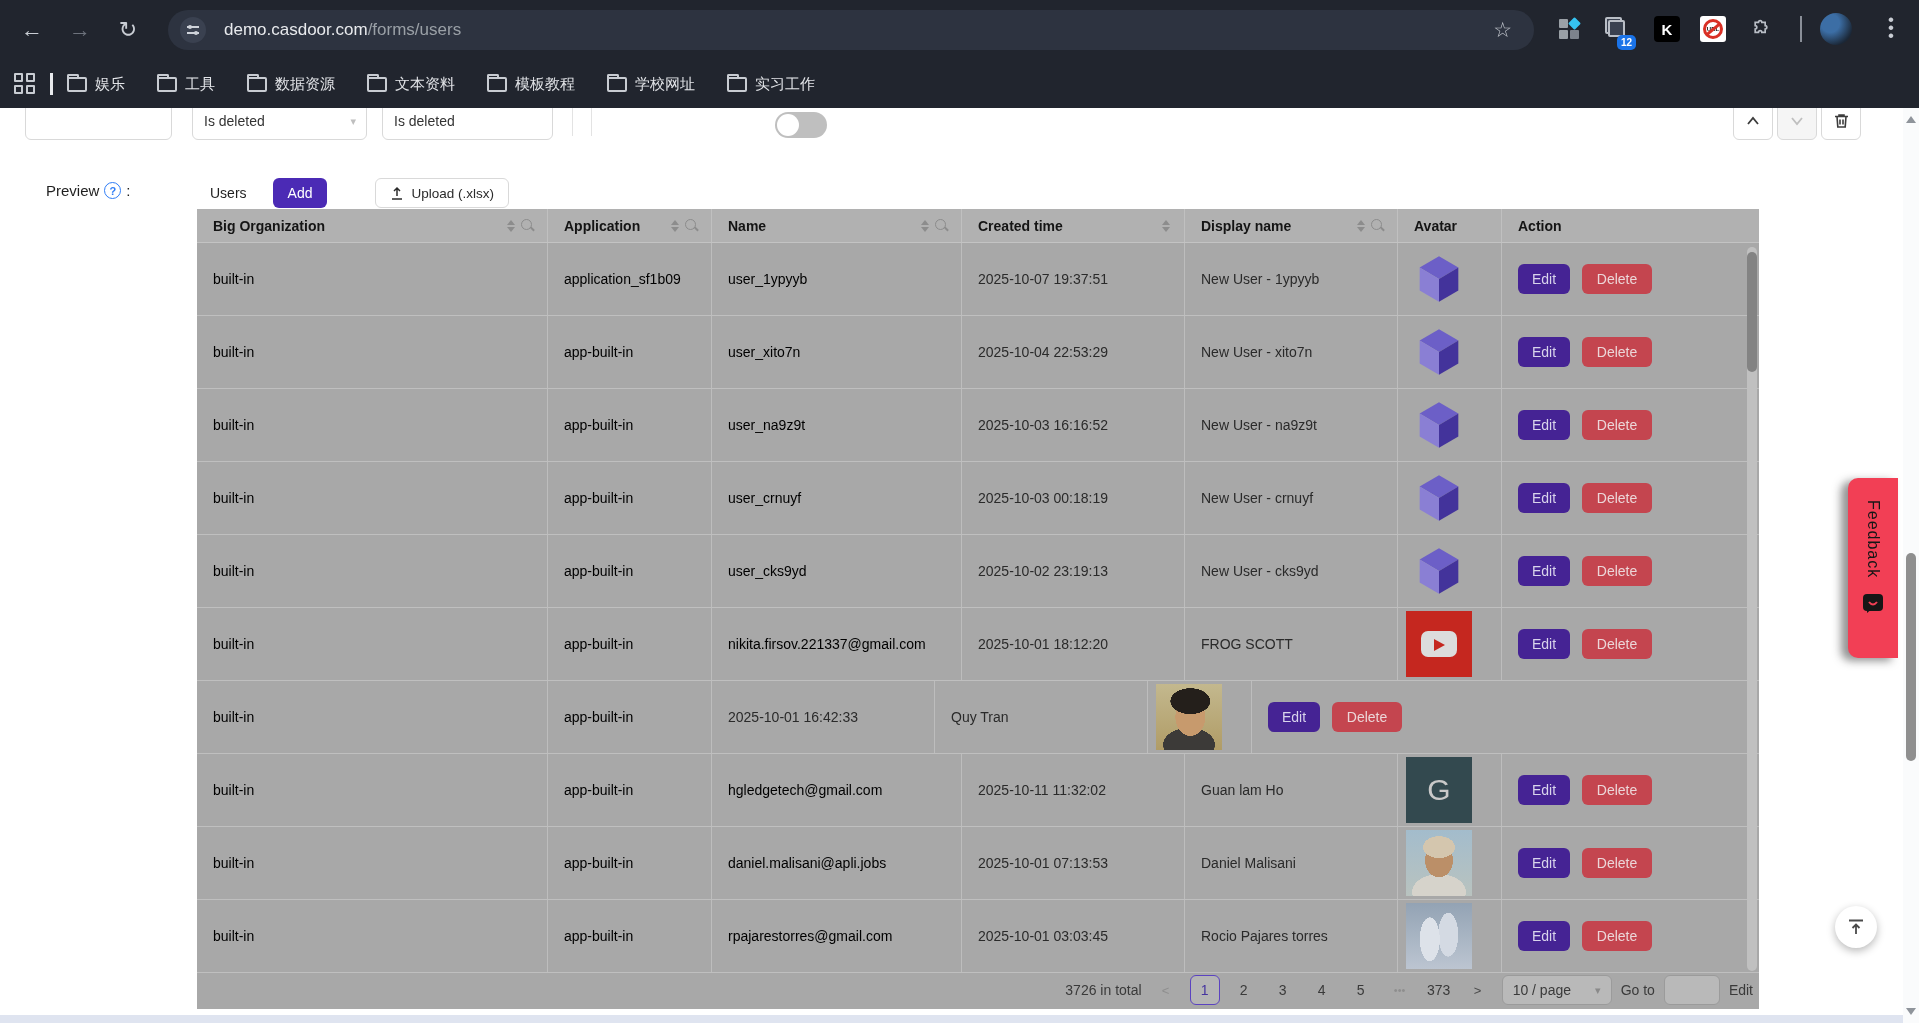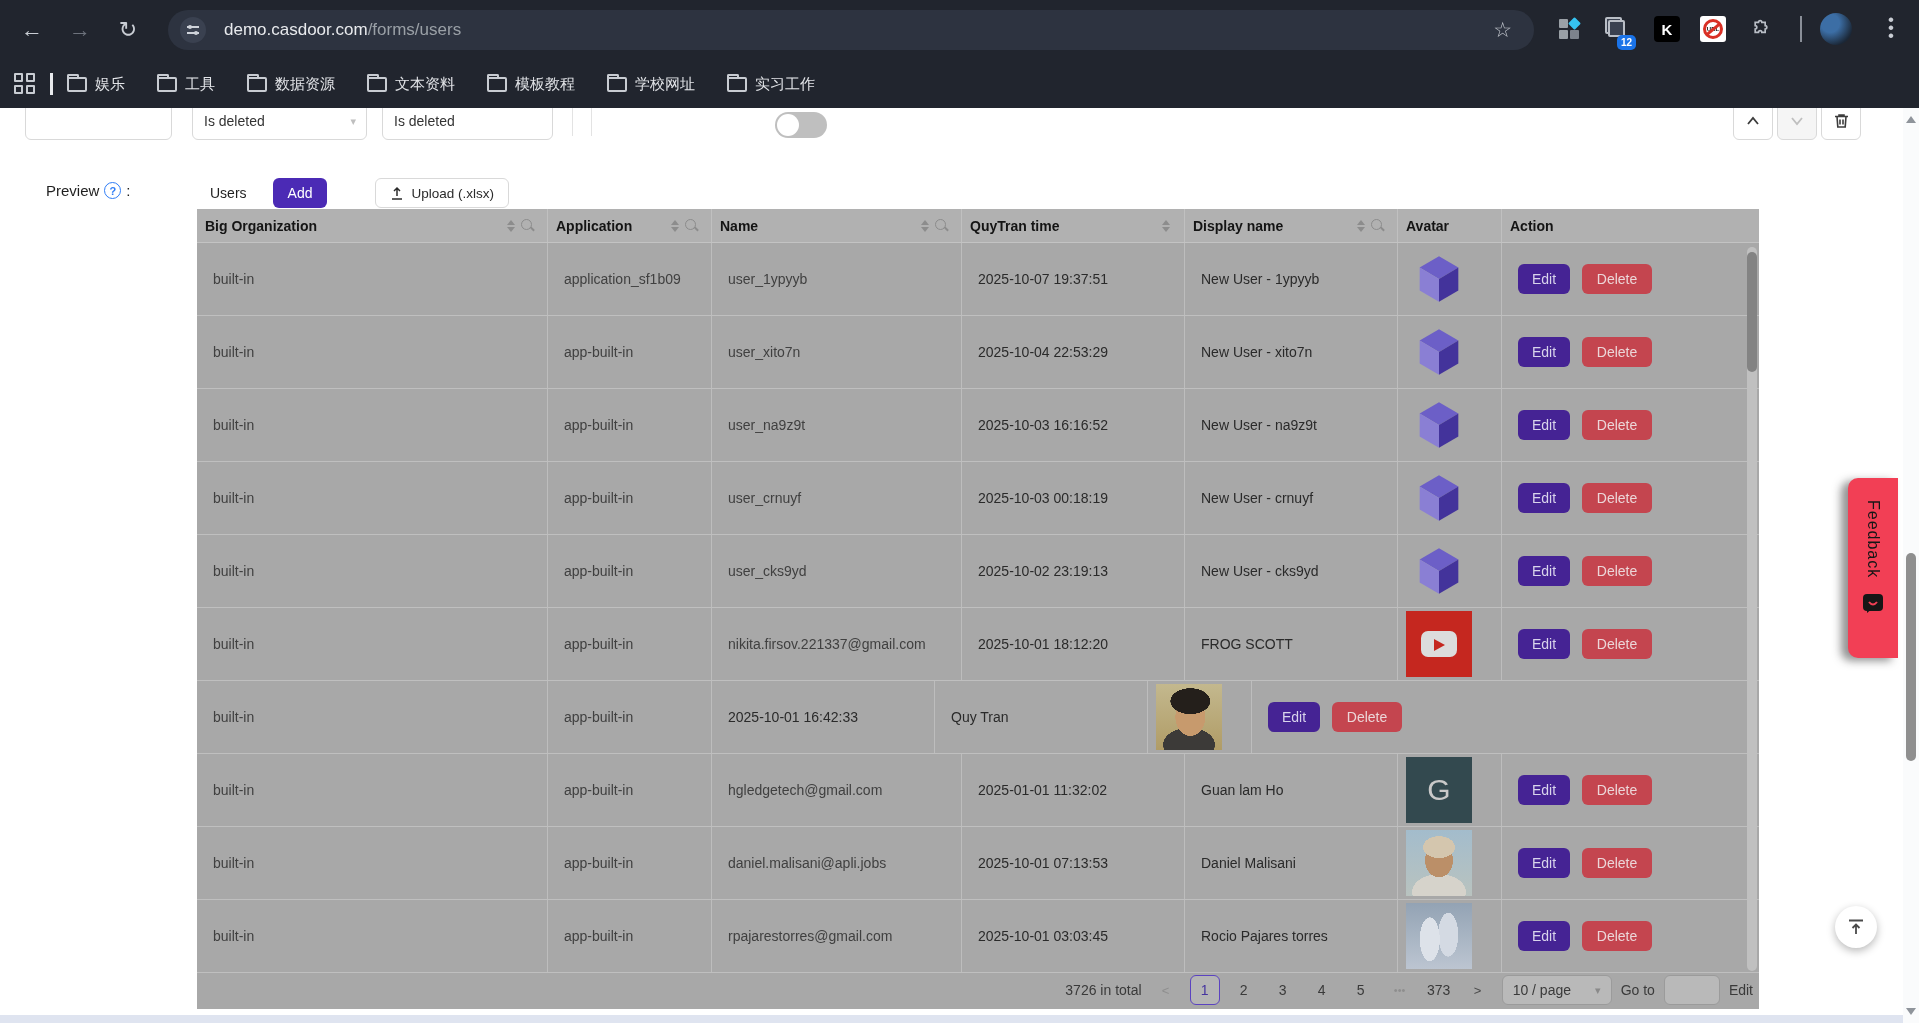--- a/index.html
+++ b/index.html
@@ -70,36 +70,36 @@
   #panel { position:absolute; left:197px; top:177px; width:1562px; height:832px; }
   #panel-toolbar { height:32px; display:flex; align-items:center; }
   #tab-users { font-size:14px; color:#1f1f1f; margin-left:13px; }
   #btn-add { margin-left:26px; height:30px; padding:0 15px; background:#4b2ab5; color:#fff; font-size:14px;
     border:none; border-radius:6px; }
   #btn-upload { margin-left:48px; height:30px; padding:0 14px; background:#fff; color:#2b2b2b; font-size:13.5px;
     border:1px solid #d9d9d9; border-radius:6px; display:flex; align-items:center; gap:7px; }
 
   #graybox { position:absolute; left:0; top:32px; width:1562px; height:800px; background:#a8a8a8; }
   #thead-row { display:flex; height:34px; background:#b1b1b1; border-bottom:1px solid #c3c3c3; }
-  .th { display:flex; align-items:center; padding-left:8px; font-size:14px; font-weight:bold; color:#141414;
+  .th { display:flex; align-items:center; padding-left:16px; font-size:14px; font-weight:bold; color:#141414;
     border-right:1px solid #c0c0c0; position:relative; }
   .th:last-child { border-right:none; }
   .sorter { display:inline-flex; flex-direction:column; gap:2px; margin-left:auto; margin-right:6px; }
   .car-up { width:0; height:0; border-left:4px solid transparent; border-right:4px solid transparent; border-bottom:5px solid #8c8c8c; }
   .car-dn { width:0; height:0; border-left:4px solid transparent; border-right:4px solid transparent; border-top:5px solid #8c8c8c; }
   .sorter.lone { margin-left:auto; margin-right:14px; }
   .search-ico { width:14px; height:14px; position:relative; margin-right:12px; }
   .search-ico::before { content:""; position:absolute; left:0; top:0; width:9px; height:9px; border:1.5px solid #8c8c8c; border-radius:50%; }
   .search-ico::after { content:""; position:absolute; left:9px; top:9px; width:5px; height:1.5px; background:#8c8c8c; transform:rotate(45deg); }
 
   .tr { display:flex; height:73px; border-bottom:1px solid #bfbfbf; }
   .td { display:flex; align-items:center; padding-left:16px; font-size:14px; color:#2a2a2a;
     border-right:1px solid #bdbdbd; overflow:hidden; }
   .td:last-child { border-right:none; }
-  .cell-link { color:#404040; cursor:pointer; }
+  .cell-link { color:#000000; cursor:pointer; }
   .av { width:66px; height:66px; flex:none; }
   .av-youtube { background:#c5271f; position:relative; }
   .av-youtube .yt-rect { position:absolute; left:15px; top:20px; width:36px; height:26px; background:#dcdcdc; border-radius:7px; }
   .av-youtube .yt-tri { position:absolute; left:28px; top:28px; width:0; height:0;
     border-left:11px solid #c5271f; border-top:6px solid transparent; border-bottom:6px solid transparent; }
   .av-letter { background:#33494f; color:#c9c9c9; font-size:30px; display:flex; align-items:center; justify-content:center; }
   .av-photo-man-glasses { background:
       radial-gradient(ellipse 20px 13px at 52% 26%, #241f1b 0 99%, transparent 100%),
       radial-gradient(ellipse 15px 19px at 52% 50%, #c79a6d 0 99%, transparent 100%),
       radial-gradient(ellipse 26px 17px at 50% 92%, #3c3a38 0 99%, transparent 100%),
@@ -298,21 +298,21 @@
         </div>
         <div class="th" style="width: 250px;">
           <span>Name</span>
           <span class="sorter">
             <span class="car-up"></span>
             <span class="car-dn"></span>
           </span>
           <span class="search-ico"></span>
         </div>
         <div class="th" style="width: 223px;">
-          <span>QuyTran time</span>
+          <span>Created time</span>
           <span class="sorter lone">
             <span class="car-up"></span>
             <span class="car-dn"></span>
           </span>
         </div>
         <div class="th" style="width: 213px;">
           <span>Display name</span>
           <span class="sorter">
             <span class="car-up"></span>
             <span class="car-dn"></span>
@@ -529,21 +529,21 @@
           <div class="td" style="width: 351px;">
             <span class="cell-link">built-in</span>
           </div>
           <div class="td" style="width: 164px;">
             <span class="cell-link">app-built-in</span>
           </div>
           <div class="td" style="width: 250px;">
             <span class="cell-link">hgledgetech@gmail.com</span>
           </div>
           <div class="td" style="width: 223px;">
-            <span>2025-01-01 11:32:02</span>
+            <span>2025-10-11 11:32:02</span>
           </div>
           <div class="td" style="width: 213px;">
             <span>Guan lam Ho</span>
           </div>
           <div class="td" style="width: 104px; padding-left: 8px;">
             <div class="av av-letter">G</div>
           </div>
           <div class="td" style="width: 257px;">
             <button class="btn-edit">Edit</button>
             <button class="btn-delete">Delete</button>

